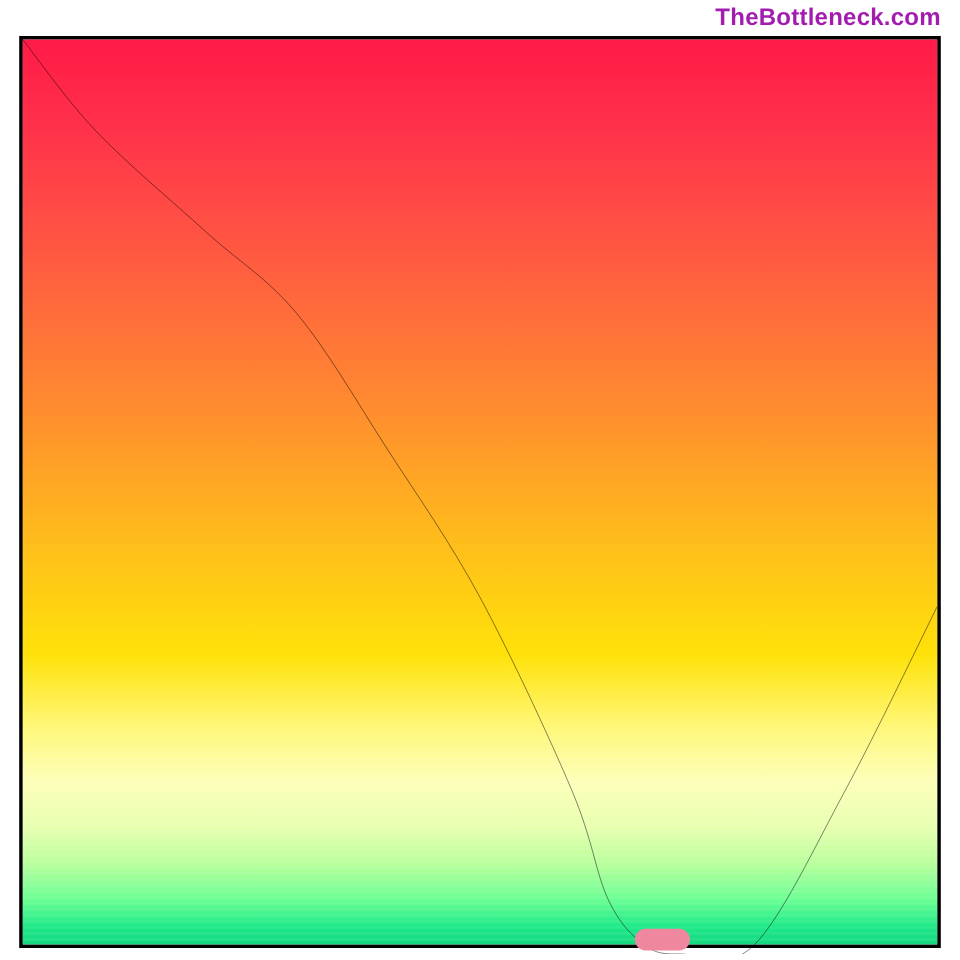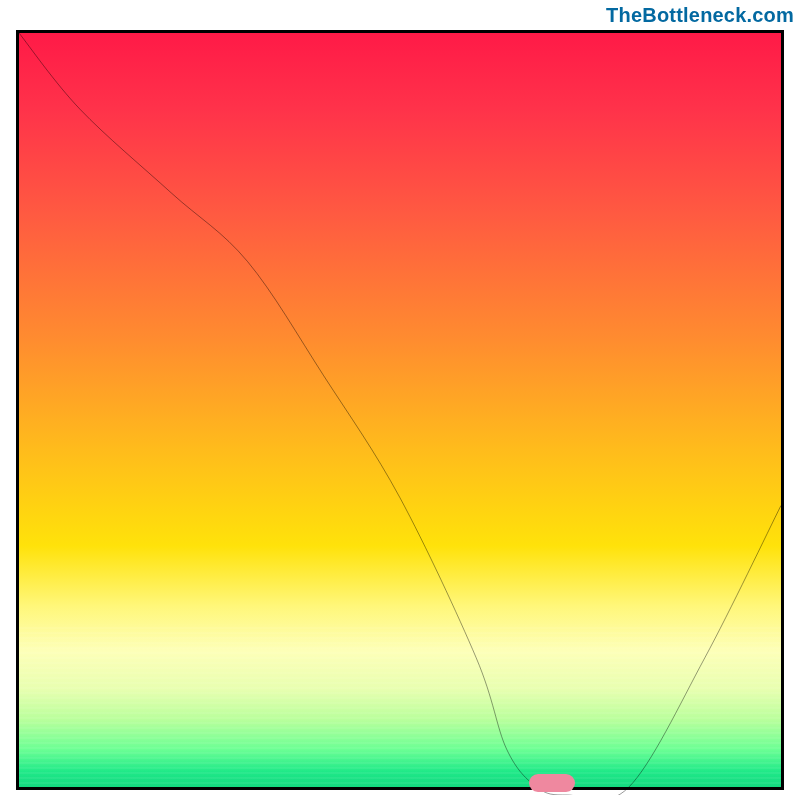--- a/index.html
+++ b/index.html
@@ -59,23 +59,23 @@
     position: absolute;
     width: 46px;
     height: 18px;
     border-radius: 10px;
     background: #ef889f;
     transform: translate(-50%, -50%);
   }
   .watermark {
     position: absolute;
     top: 4px;
-    right: 6px;
+    right: 16px;
     font: 700 20px Arial, Helvetica, sans-serif;
-    color: #0369a1;
+    color: #a21caf;
     letter-spacing: 0.2px;
     margin-left: 39px;
   }
 </style>
 </head>
 <body>
 
 <div class="watermark">TheBottleneck.com</div>
 
 <div class="frame">

